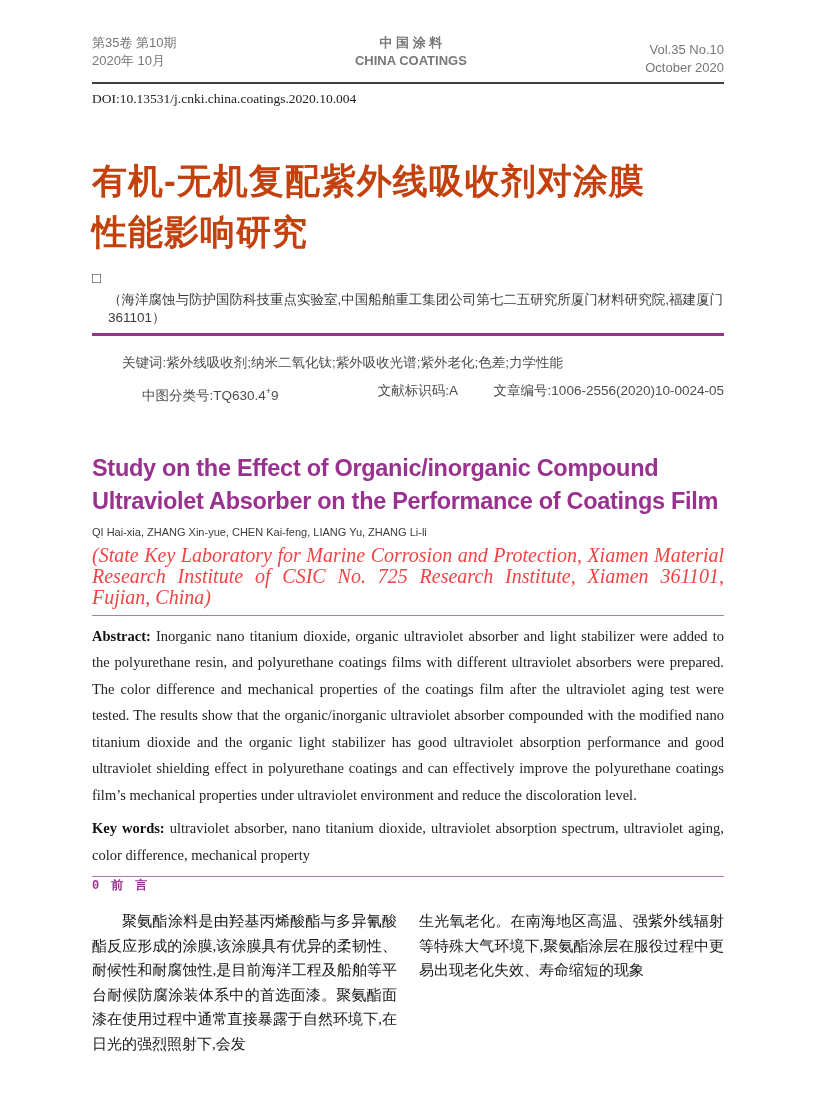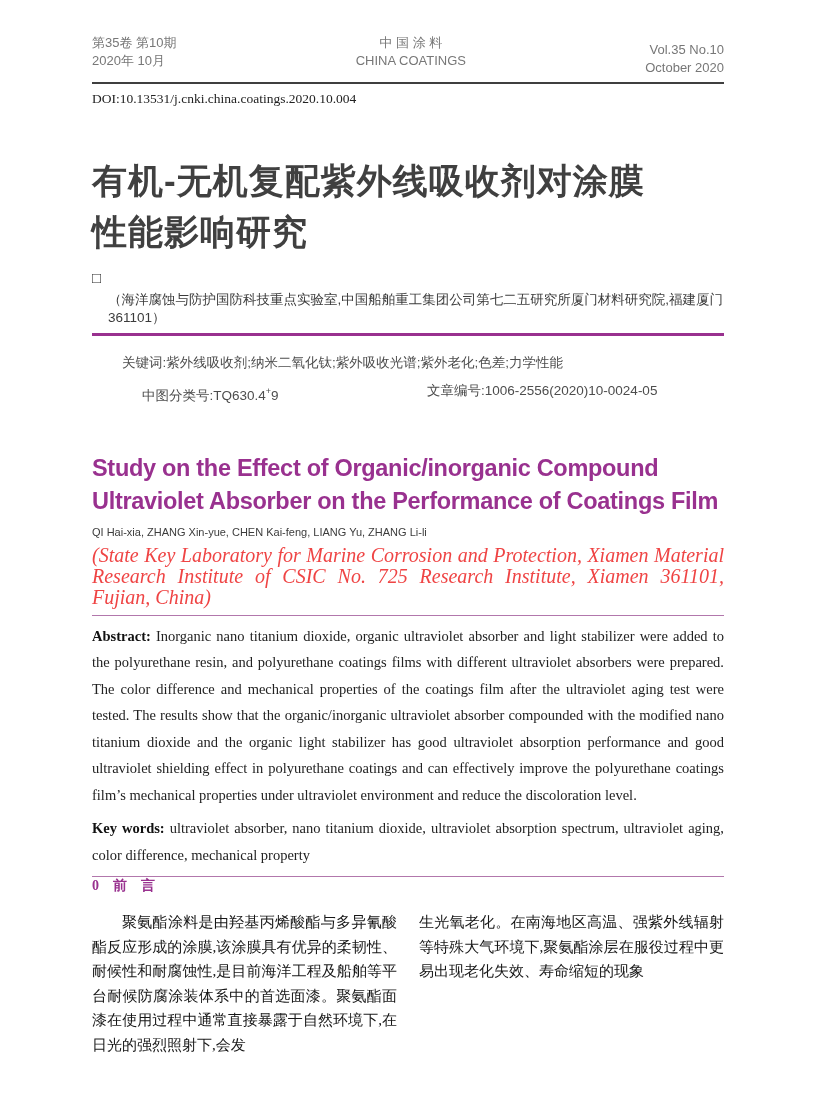--- a/index.html
+++ b/index.html
@@ -14,29 +14,29 @@
     padding:34px 92px 0 92px;
     display:flex; flex-direction:column;border-radius:18px;
   }
   
   .jheader {
     display:flex; justify-content:space-between; align-items:flex-start;
     font-family:"Liberation Sans", sans-serif;
     font-size:13px; line-height:18px; color:#777777;
     border-bottom:2px solid #3f3f3f; padding-bottom:5px;
   }
-  .jheader .h-center { text-align:center; }
+  .jheader .h-center { text-align:center;font-weight:bold; }
   .jheader .h-right { text-align:right;margin-top:7px; }
   .doi { margin-top:7px; font-size:13.5px; color:#222; }
   
   .title-cn {
     margin-top:48px;
     font-family:"Liberation Sans", sans-serif;
     font-weight:bold; font-size:35px; line-height:51px;
-    color:#404040; white-space:pre-line; letter-spacing:1px;
+    color:#c2410c; white-space:pre-line; letter-spacing:1px;
   }
   .authors-cn {
     margin-top:12px; font-size:15px; font-weight:bold;
     font-family:"Liberation Sans", sans-serif; color:#2a2a2a;
     display:flex; align-items:center; gap:10px;
   }
   .affil-cn {
     margin-top:5px; margin-left:16px;
     font-size:13.5px; color:#3b3b3b;
     font-family:"Liberation Sans", sans-serif;
@@ -75,22 +75,22 @@
   }
   .rule-thin { margin-top:7px; height:1px; background:#b277ac; }
   .abstract-en {
     margin-top:7px; font-size:14.5px; line-height:26.5px;
     text-align:justify; color:#222;
   }
   .abstract-en b { color:#111; }
   .rule-thin2 { margin-top:8px; height:1px; background:#b277ac; }
   
   .section-heading {
-    font-family:Liberation Serif, serif;
-    font-size:14px; font-weight:bold; color:#99318f;
+    font-family:Liberation Mono, monospace;
+    font-size:12px; font-weight:bold; color:#99318f;
   }
   .columns { margin-top:15px; display:flex; gap:22px; }
   .col { width:305px; font-size:15px; line-height:24.5px; text-align:justify; color:#161616; }
   .col p.indent { text-indent:2em; }
 </style>
 </head>
 <body>
 
 <div class="page">
 
@@ -121,20 +121,21 @@
   <div class="affil-cn">（海洋腐蚀与防护国防科技重点实验室,中国船舶重工集团公司第七二五研究所厦门材料研究院,福建厦门　361101）</div>
 
   <div class="rule-thick"></div>
 
   <section class="abstract-cn">
     <div class="kw-row">
       <span>关键词:</span><span>紫外线吸收剂;纳米二氧化钛;紫外吸收光谱;紫外老化;色差;力学性能</span>
     </div>
     <div class="meta-row">
       <span class="m1"><span>中图分类号:TQ630.4</span><sup>+</sup><span>9</span></span>
+      <span class="m2">文献标识码:A</span>
       <span class="m3">文章编号:1006-2556(2020)10-0024-05</span>
     </div>
   </section>
 
   <h2 class="title-en">Study on the Effect of Organic/inorganic Compound
 Ultraviolet Absorber on the Performance of Coatings Film</h2>
 
   <div class="authors-en">QI Hai-xia, ZHANG Xin-yue, CHEN Kai-feng, LIANG Yu, ZHANG Li-li</div>
 
   <div class="affil-en">(State Key Laboratory for Marine Corrosion and Protection, Xiamen Material Research Institute of CSIC No. 725 Research Institute, Xiamen 361101, Fujian, China)</div>

